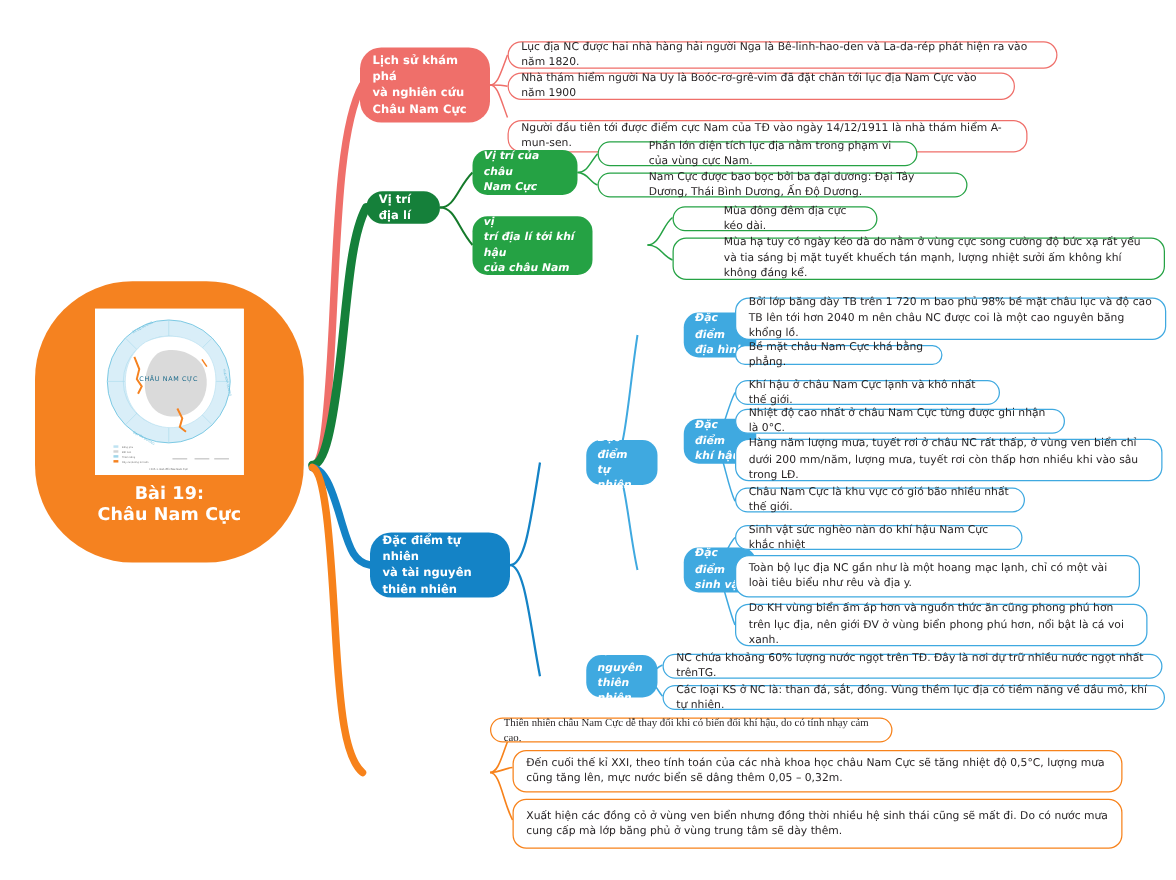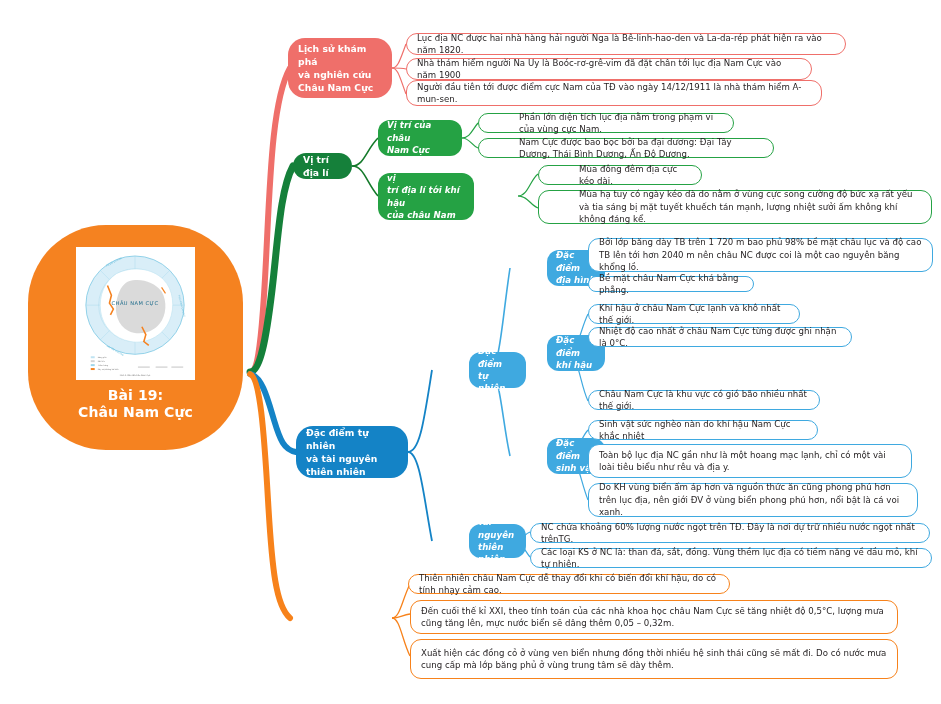--- a/index.html
+++ b/index.html
@@ -227,21 +227,21 @@
 và nghiên cứu
 Châu Nam Cực</span>
   </div>
 
   <div class="leaf b-red" style="left:406px; top:33px; width:440px; height:22px;">
     <span>Lục địa NC được hai nhà hàng hải người Nga là Bê-linh-hao-den và La-da-rép phát hiện ra vào năm 1820.</span>
   </div>
   <div class="leaf b-red" style="left:406px; top:58px; width:406px; height:22px;">
     <span>Nhà thám hiểm người Na Uy là Boóc-rơ-grê-vim đã đặt chân tới lục địa Nam Cực vào năm 1900</span>
   </div>
-  <div class="leaf b-red" style="left:406px; top:80px; width:416px; height:26px;">
+  <div class="leaf b-red" style="left:406px; top:96px; width:416px; height:26px;">
     <span>Người đầu tiên tới được điểm cực Nam của TĐ vào ngày 14/12/1911 là nhà thám hiểm A-mun-sen.</span>
   </div>
 
   <div class="bnode l1 c-green" style="left:293px; top:153px; width:59px; height:26px;">
     <span style="white-space:pre-line">Vị trí địa lí</span>
   </div>
 
   <div class="snode c-green2" style="left:378px; top:120px; width:84px; height:36px;">
     <span style="white-space:pre-line">Vị trí của châu
 Nam Cực</span>
@@ -290,20 +290,23 @@
   <div class="snode c-blue2" style="left:510px; top:335px; width:58px; height:36px;">
     <span style="white-space:pre-line">Đặc điểm
 khí hậu</span>
   </div>
   <div class="leaf b-blue" style="left:588px; top:304px; width:212px; height:20px;">
     <span>Khí hậu ở châu Nam Cực lạnh và khô nhất thế giới.</span>
   </div>
   <div class="leaf b-blue" style="left:588px; top:327px; width:264px; height:20px;">
     <span>Nhiệt độ cao nhất ở châu Nam Cực từng được ghi nhận là 0°C.</span>
   </div>
+  <div class="leaf b-blue" style="left:588px; top:351px; width:342px; height:34px;">
+    <span>Hàng năm lượng mưa, tuyết rơi ở châu NC rất thấp, ở vùng ven biển chỉ dưới 200 mm/năm, lượng mưa, tuyết rơi còn thấp hơn nhiều khi vào sâu trong LĐ.</span>
+  </div>
   <div class="leaf b-blue" style="left:588px; top:390px; width:232px; height:20px;">
     <span>Châu Nam Cực là khu vực có gió bão nhiều nhất thế giới.</span>
   </div>
 
   <div class="snode c-blue2" style="left:510px; top:438px; width:58px; height:36px;">
     <span style="white-space:pre-line">Đặc điểm
 sinh vật</span>
   </div>
   <div class="leaf b-blue" style="left:588px; top:420px; width:230px; height:20px;">
     <span>Sinh vật sức nghèo nàn do khí hậu Nam Cực khắc nhiệt</span>
@@ -320,21 +323,21 @@
 thiên nhiên</span>
   </div>
   <div class="leaf b-blue" style="left:530px; top:523px; width:400px; height:20px;">
     <span>NC chứa khoảng 60% lượng nước ngọt trên TĐ. Đây là nơi dự trữ nhiều nước ngọt nhất trênTG.</span>
   </div>
   <div class="leaf b-blue" style="left:530px; top:548px; width:402px; height:20px;">
     <span>Các loại KS ở NC là: than đá, sắt, đồng. Vùng thềm lục địa có tiềm năng về dầu mỏ, khí tự nhiên.</span>
   </div>
 
 
-  <div class="leaf b-orange" style="left:408px; top:574px; width:322px; height:20px;">
+  <div class="leaf b-orange" style="left:392px; top:574px; width:322px; height:20px;font-family:Liberation Serif, serif;">
     <span>Thiên nhiên châu Nam Cực dễ thay đổi khi có biến đổi khí hậu, do có tính nhạy cảm cao.</span>
   </div>
   <div class="leaf b-orange" style="left:410px; top:600px; width:488px; height:34px;">
     <span>Đến cuối thế kỉ XXI, theo tính toán của các nhà khoa học châu Nam Cực sẽ tăng nhiệt độ 0,5°C, lượng mưa cũng tăng lên, mực nước biển sẽ dâng thêm 0,05 – 0,32m.</span>
   </div>
   <div class="leaf b-orange" style="left:410px; top:639px; width:488px; height:40px;">
     <span>Xuất hiện các đồng cỏ ở vùng ven biển nhưng đồng thời nhiều hệ sinh thái cũng sẽ mất đi. Do có nước mưa cung cấp mà lớp băng phủ ở vùng trung tâm sẽ dày thêm.</span>
   </div>
 
 </div>

